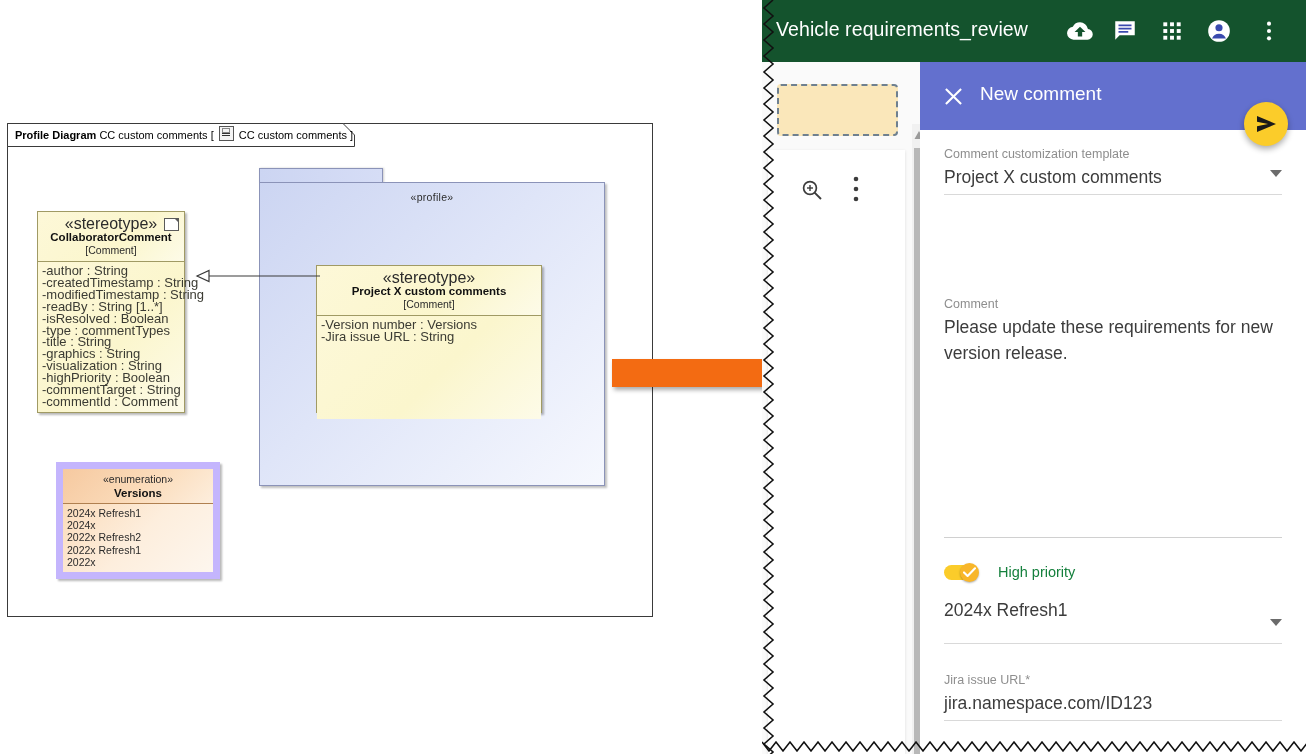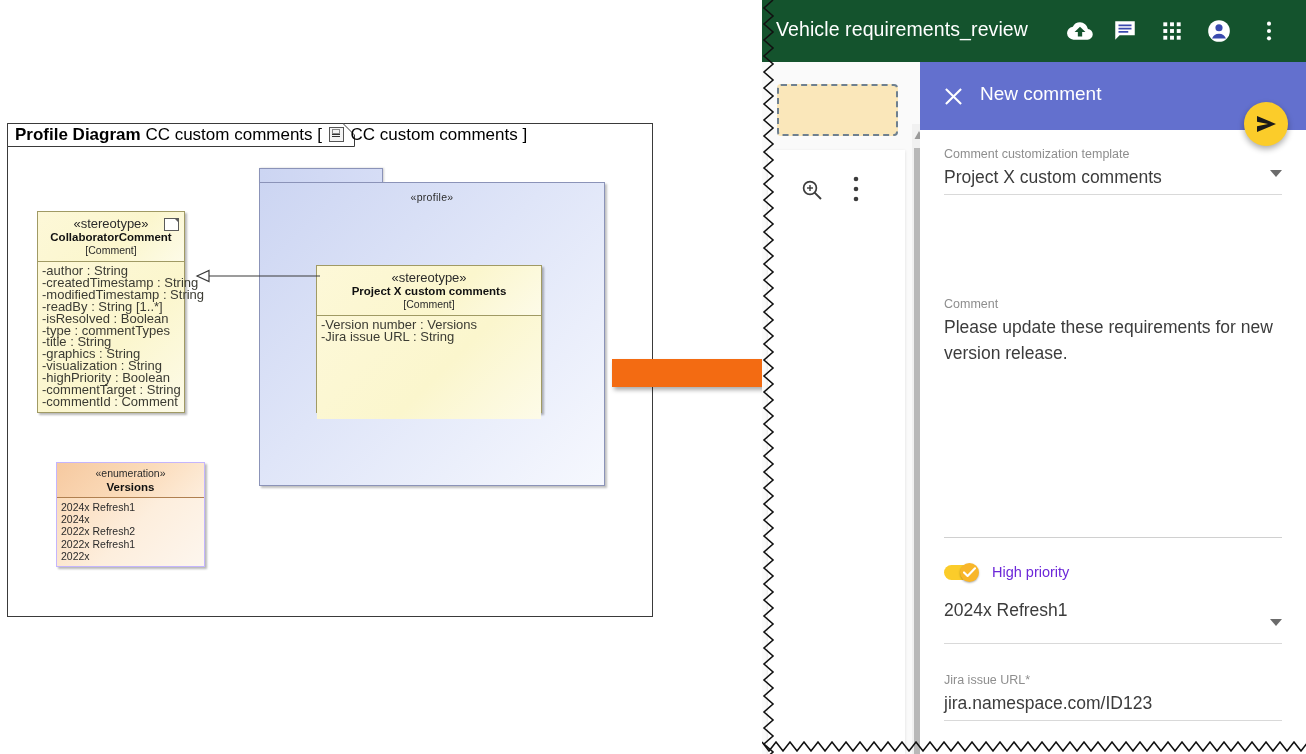--- a/index.html
+++ b/index.html
@@ -6,21 +6,21 @@
   body{width:1306px;height:754px;position:relative;overflow:hidden;
        font-family:"Liberation Sans","DejaVu Sans",sans-serif;}
 
   
   #uml-diagram{position:absolute;left:7px;top:123px;width:646px;height:494px;
       border:1px solid #3a3a3a;background:#ffffff;box-sizing:border-box;}
   #diagram-tab{position:absolute;left:7px;top:123px;height:24px;
       background:#fff;box-sizing:border-box;}
   .tab-shape{position:absolute;left:0;top:0;width:348px;height:24px;}
   .tab-label{position:absolute;left:8px;top:3px;white-space:nowrap;
-      font-size:17px;color:#000;line-height:18px;}
+      font-size:11px;color:#000;line-height:18px;}
   .tab-label b{font-weight:bold;}
   .tab-icon{display:inline-block;width:13px;height:13px;vertical-align:-2px;
       border:1px solid #555;background:#f4f4f4;position:relative;margin:0 2px;}
   .tab-icon:after{content:"";position:absolute;left:2px;top:6px;width:8px;height:4px;
       background:repeating-linear-gradient(to bottom,#333 0 1px,#f4f4f4 1px 2px);}
   .tab-icon:before{content:"";position:absolute;left:2px;top:1px;width:6px;height:3px;
       border:1px solid #888;}
 
   
   #profile-package{position:absolute;left:259px;top:182px;width:346px;height:304px;
@@ -32,38 +32,38 @@
       background:linear-gradient(to right,#ccd5f2,#d6ddf6);
       box-shadow:1px 0 2px rgba(0,0,0,.2);}
   #package-stereotype{position:absolute;left:0;right:0;top:8px;text-align:center;
       font-size:10.5px;color:#2c2c2c;letter-spacing:.3px;}
 
   
   .uml-class{position:absolute;box-sizing:border-box;border:1px solid #a09a64;
       box-shadow:2px 2px 2px rgba(0,0,0,.28);}
   .uml-head{background:linear-gradient(135deg,#fdf8d8 0%,#fbf6cd 60%,#fdfbe8 100%);
       padding:5px 4px 4px;text-align:center;position:relative;}
-  .uml-head .stereo{font-size:13px;color:#2b2b2b;line-height:13px;}
+  .uml-head .stereo{font-size:16px;color:#2b2b2b;line-height:13px;}
   .uml-head .cname{font-size:11.5px;font-weight:bold;color:#111;line-height:14px;}
   .uml-head .meta{font-size:10.5px;color:#2b2b2b;line-height:13px;}
   .uml-attrs{border-top:1px solid #a09a64;
       background:linear-gradient(135deg,#fdf8d8 0%,#fbf6cd 55%,#fdfbe8 100%);
       padding:3px 3px 4px 4px;}
   .uml-attrs div{font-size:13px;color:#3b3b33;line-height:11.9px;white-space:nowrap;}
   .note-icon{position:absolute;right:5px;top:6px;width:13px;height:11px;
       border:1px solid #5a5a5a;background:#fff;}
   .note-icon:after{content:"";position:absolute;right:-1px;top:-1px;
       border-width:0 5px 5px 0;border-style:solid;border-color:transparent #5a5a5a transparent transparent;}
 
   #class-collaborator{left:37px;top:211px;width:148px;}
   #class-projectx{left:316px;top:265px;width:226px;height:148px;}
 
   
-  #enum-versions{position:absolute;left:56px;top:462px;width:149px;
-      box-sizing:border-box;border:1px solid #c4b5fd;box-shadow:2px 2px 2px rgba(0,0,0,.28);}
+  #enum-versions{position:absolute;left:56px;top:462px;width:164px;
+      box-sizing:border-box;border:7px solid #c4b5fd;box-shadow:2px 2px 2px rgba(0,0,0,.28);}
   .enum-head{background:linear-gradient(135deg,#f6c9a0 0%,#fbdcbb 55%,#fdeedd 100%);
       text-align:center;padding:4px 2px 3px;}
   .enum-head .stereo{font-size:10.5px;color:#2b2b2b;line-height:13px;}
   .enum-head .cname{font-size:11.5px;font-weight:bold;color:#111;line-height:14px;}
   .enum-lits{border-top:1px solid #b08050;padding:3px 3px 4px 4px;
       background:linear-gradient(135deg,#fbdcbb 0%,#fdeedd 50%,#fdf6ee 100%);}
   .enum-lits div{font-size:10.5px;color:#2b2b2b;line-height:12.2px;white-space:nowrap;}
 
   
   #generalization{position:absolute;left:180px;top:266px;width:140px;height:20px;}
@@ -121,21 +121,21 @@
   #field-title{top:158px;}        #field-title .funder{top:48px;}
   #field-comment{top:234px;height:220px;}
   #field-comment .fvalue{white-space:normal;}
   #divider-main{position:absolute;left:24px;top:475px;width:338px;height:1px;background:#d0d0d0;}
 
   #toggle-highpriority{position:absolute;left:24px;top:501px;width:34px;height:18px;cursor:pointer;}
   #toggle-track{position:absolute;left:0;top:2px;width:30px;height:15px;border-radius:8px;background:#fbcc2a;}
   #toggle-knob{position:absolute;left:16px;top:0;width:19px;height:19px;border-radius:50%;
       background:#f8b62a;box-shadow:0 1px 2px rgba(0,0,0,.3);}
   #toggle-knob svg{position:absolute;left:3px;top:4px;}
-  #label-highpriority{position:absolute;left:72px;top:501px;font-size:14.5px;color:#6d28d9;line-height:19px;}
+  #label-highpriority{position:absolute;left:78px;top:501px;font-size:14.5px;color:#15803d;line-height:19px;}
 
   #field-version{top:533px;}      #field-version .funder{top:48px;}
   #field-version .caret{top:24px;}
   #field-jira{top:610px;}         #field-jira .funder{top:48px;}
 </style>
 </head>
 <body>
 
 <div id="uml-diagram"></div>
 

